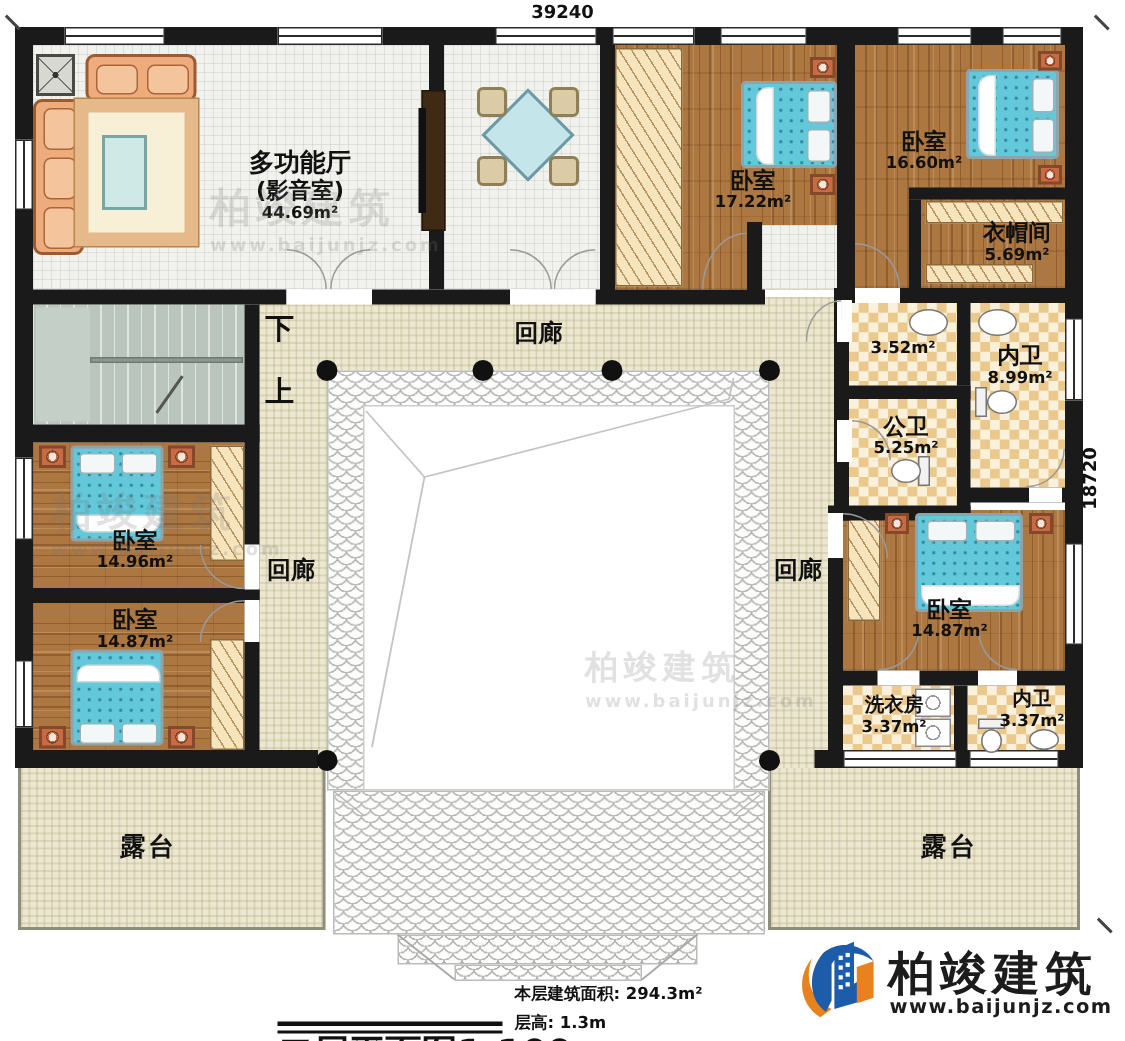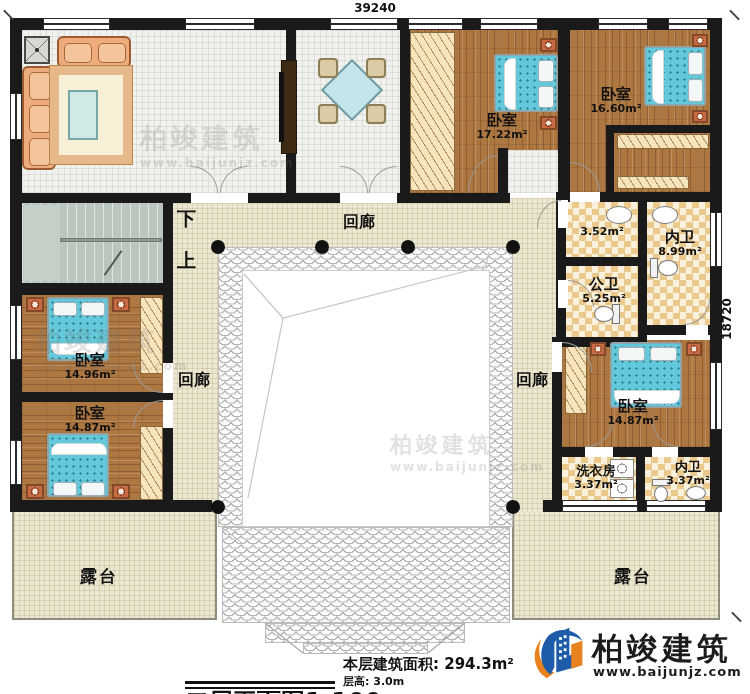--- a/index.html
+++ b/index.html
@@ -64,21 +64,21 @@
       linear-gradient(45deg,transparent 48%,#777 48% 52%,transparent 52%),
       linear-gradient(-45deg,transparent 48%,#777 48% 52%,transparent 52%);}
   .door-arc{border:1.5px solid #9a9a9a;background:transparent;}
   .column{background:#111;border-radius:50%;width:14px;height:14px;}
   
   .room-label{color:#111;font-weight:bold;text-align:center;line-height:1.12;}
   .room-label .nm{font-size:15px;display:block;}
   .room-label .ar{font-size:11px;display:block;}
   .big-label .nm{font-size:17px;}
   .corr-label{color:#111;font-weight:bold;font-size:16px;}
-  .terr-label{color:#111;font-weight:bold;font-size:17px;letter-spacing:2px;margin-top:12px;}
+  .terr-label{color:#111;font-weight:bold;font-size:17px;letter-spacing:2px;}
   .stair-label{color:#111;font-weight:bold;font-size:19px;}
   .dim{color:#111;font-weight:bold;font-size:12px;}
   .tick{position:absolute;width:13px;height:2px;background:#444;transform:rotate(45deg);}
   .wm{color:rgba(120,120,120,.22);font-weight:bold;white-space:nowrap;}
   .wm .t1{font-size:27px;letter-spacing:4px;display:block;}
   .wm .t2{font-size:12px;letter-spacing:2px;display:block;}
   .title-line{background:#111;}
 </style>
 </head>
 <body>
@@ -280,27 +280,36 @@
   <div class="abs wc-bowl" style="left:654px;top:486px;width:14px;height:16px;"></div>
   <div class="abs sink" style="left:686px;top:486px;width:20px;height:14px;"></div>
 
   <div class="abs column" style="left:211px;top:240px;"></div>
   <div class="abs column" style="left:315px;top:240px;"></div>
   <div class="abs column" style="left:401px;top:240px;"></div>
   <div class="abs column" style="left:506px;top:240px;"></div>
   <div class="abs column" style="left:211px;top:500px;"></div>
   <div class="abs column" style="left:506px;top:500px;"></div>
 
+  <div class="abs room-label big-label" style="left:140px;top:100px;width:120px;">
+    <span class="nm">多功能厅</span>
+    <span class="nm" style="font-size:15px;">(影音室)</span>
+    <span class="ar">44.69m²</span>
+  </div>
   <div class="abs room-label" style="left:452px;top:112px;width:100px;">
     <span class="nm">卧室</span>
     <span class="ar">17.22m²</span>
   </div>
   <div class="abs room-label" style="left:566px;top:86px;width:100px;">
     <span class="nm">卧室</span>
     <span class="ar">16.60m²</span>
+  </div>
+  <div class="abs room-label" style="left:628px;top:147px;width:100px;">
+    <span class="nm">衣帽间</span>
+    <span class="ar">5.69m²</span>
   </div>
   <div class="abs room-label" style="left:570px;top:226px;width:64px;">
     <span class="ar">3.52m²</span>
   </div>
   <div class="abs room-label" style="left:648px;top:229px;width:64px;">
     <span class="nm">内卫</span>
     <span class="ar">8.99m²</span>
   </div>
   <div class="abs room-label" style="left:572px;top:276px;width:64px;">
     <span class="nm">公卫</span>
@@ -350,22 +359,22 @@
   <div class="abs wm" style="left:390px;top:430px;">
     <span class="t1" style="font-size:22px;">柏竣建筑</span>
     <span class="t2" style="text-align:center;">www.baijunjz.com</span>
   </div>
 
   <div class="abs" style="left:185px;top:686px;">
     <span style="font-size:24px;font-weight:bold;color:#111;">二层平面图</span><span style="font-size:24px;font-weight:bold;color:#111;">1:100</span>
   </div>
   <div class="abs title-line" style="left:185px;top:681px;width:150px;height:3px;"></div>
   <div class="abs title-line" style="left:185px;top:687px;width:150px;height:2px;"></div>
-  <span class="abs" style="left:343px;top:655px;font-size:15px;font-weight:bold;color:#111;">本层建筑面积: 294.3m²</span>
-  <span class="abs" style="left:343px;top:674px;font-size:11px;font-weight:bold;color:#111;">层高: 3.0m</span>
+  <span class="abs" style="left:343px;top:655px;font-size:11px;font-weight:bold;color:#111;">本层建筑面积: 294.3m²</span>
+  <span class="abs" style="left:343px;top:674px;font-size:11px;font-weight:bold;color:#111;">层高: 1.3m</span>
 
   <svg class="abs" style="left:532px;top:624px;width:56px;height:58px;" viewBox="0 0 60 62">
     <path d="M16,58 C2,50 -2,30 10,16 C4,32 10,46 24,52 Z" fill="#e8821e"></path>
     <path d="M20,54 C8,46 6,26 18,12 C30,2 48,6 54,18 C44,10 30,10 24,20 L24,46 Z" fill="#1d5ca8"></path>
     <path d="M26,10 L40,4 L40,34 L47,30 L47,46 L26,52 Z" fill="#1d5ca8"></path>
     <path d="M42,22 L54,18 L54,44 L42,48 Z" fill="#e8821e"></path>
     <g fill="#ffffff">
       <rect x="29" y="14" width="3" height="3"></rect>
         <rect x="34" y="12" width="3" height="3"></rect>
       <rect x="29" y="21" width="3" height="3"></rect>

